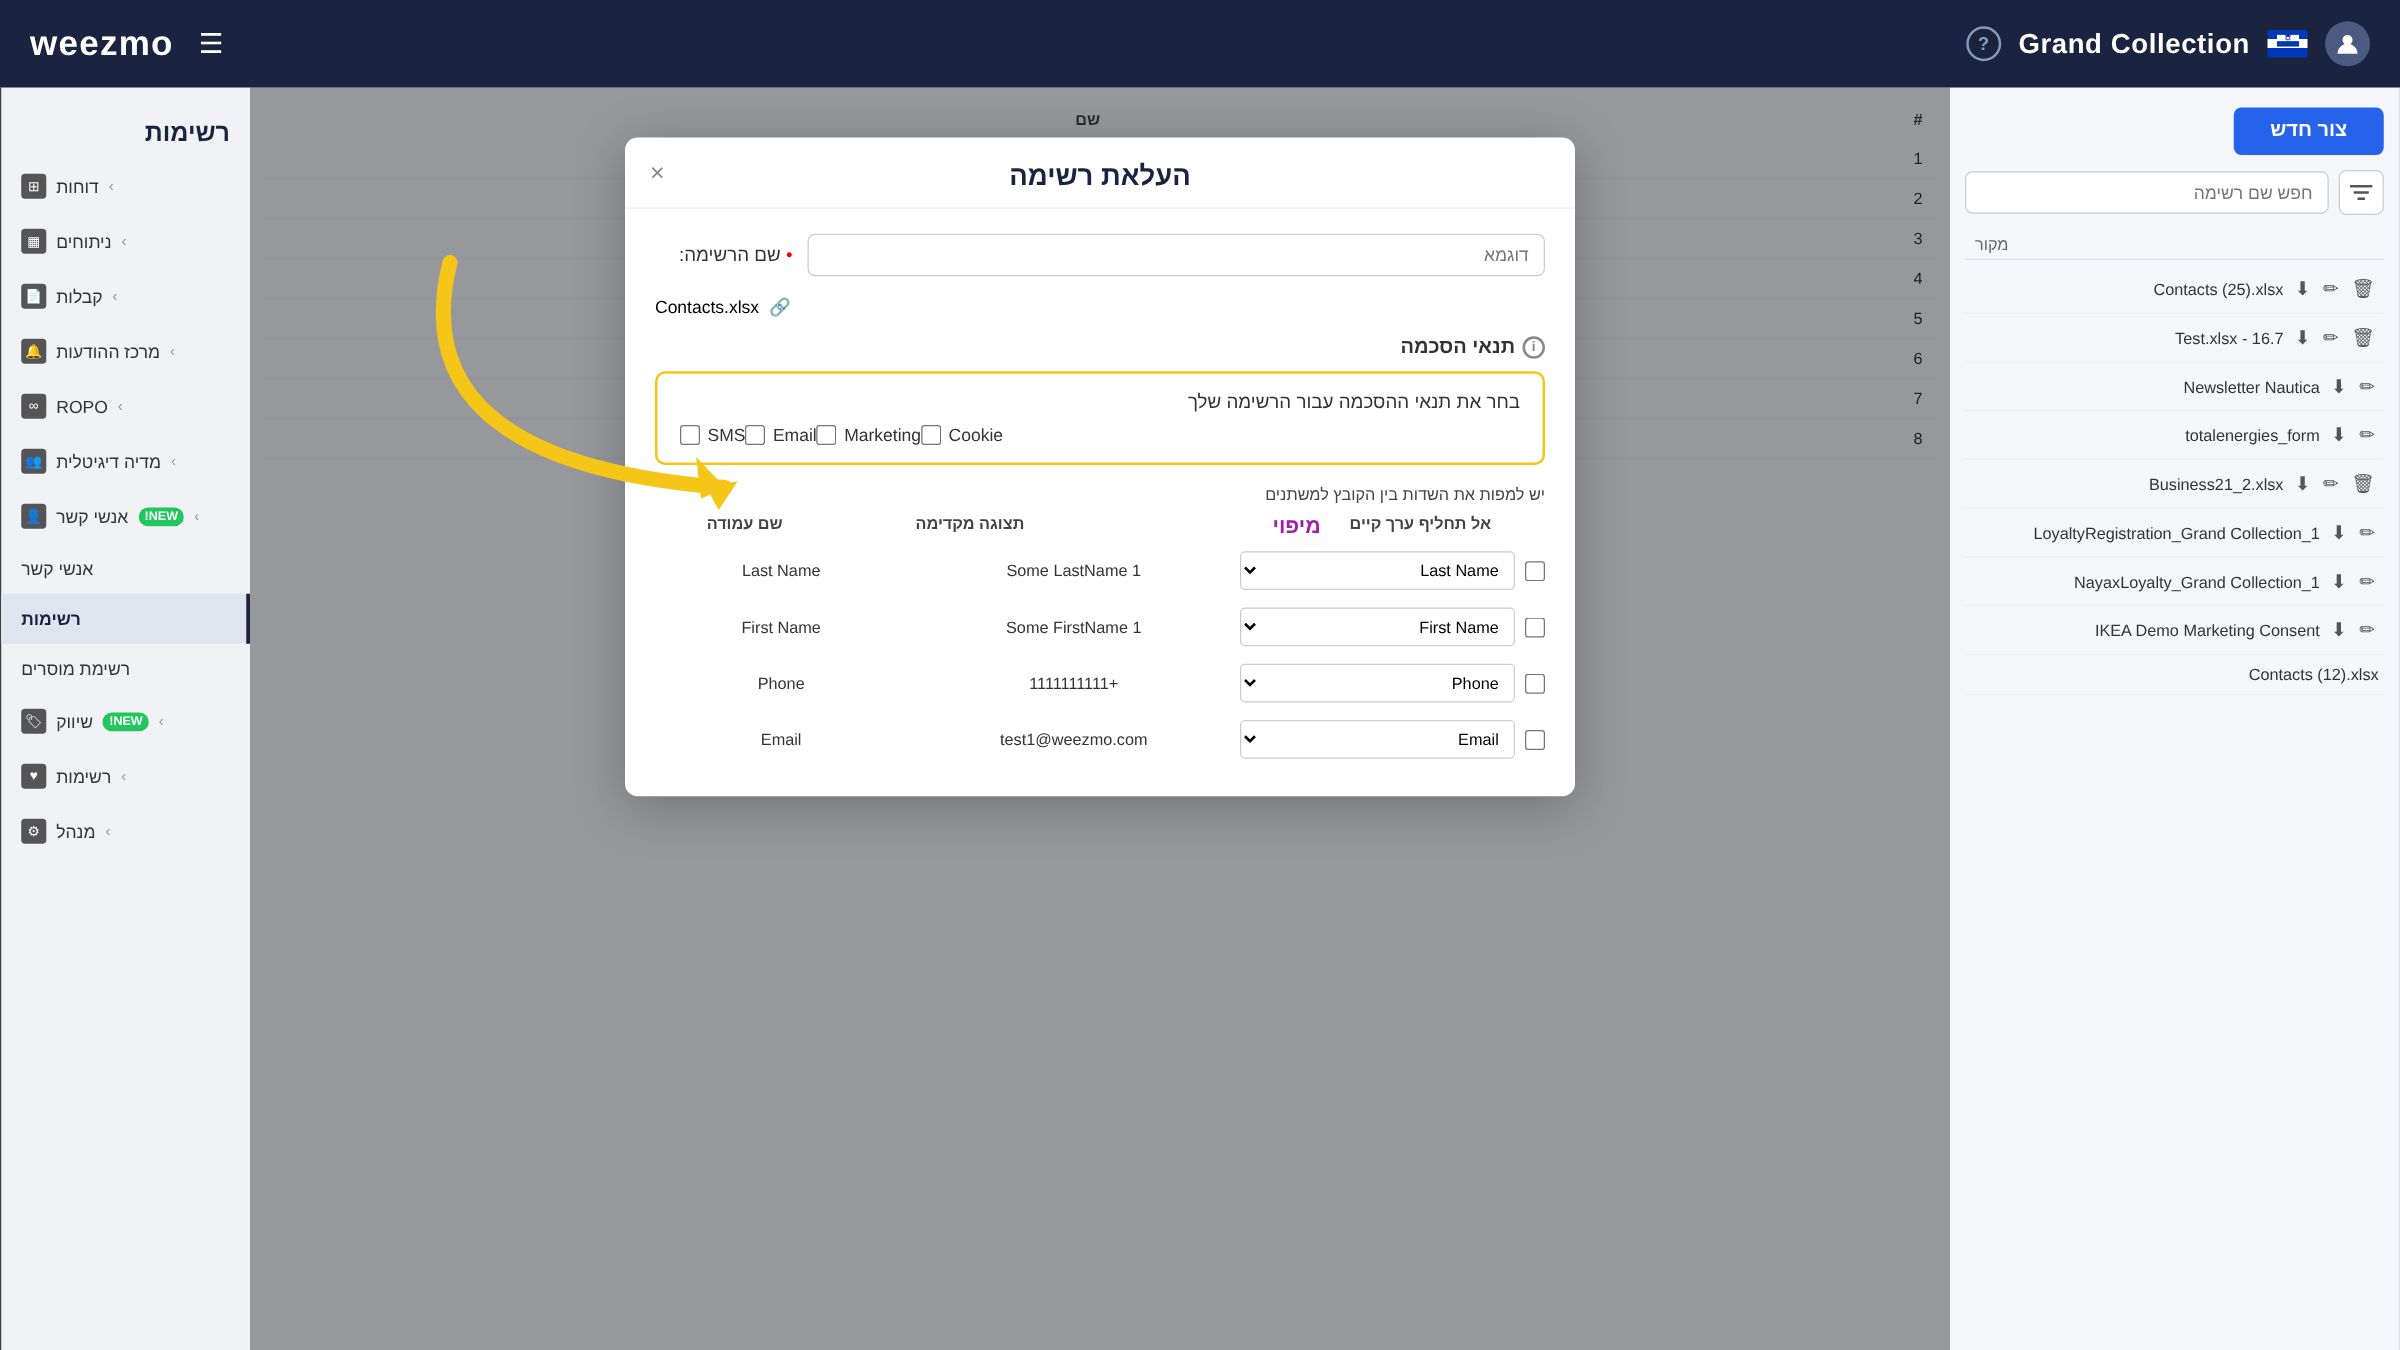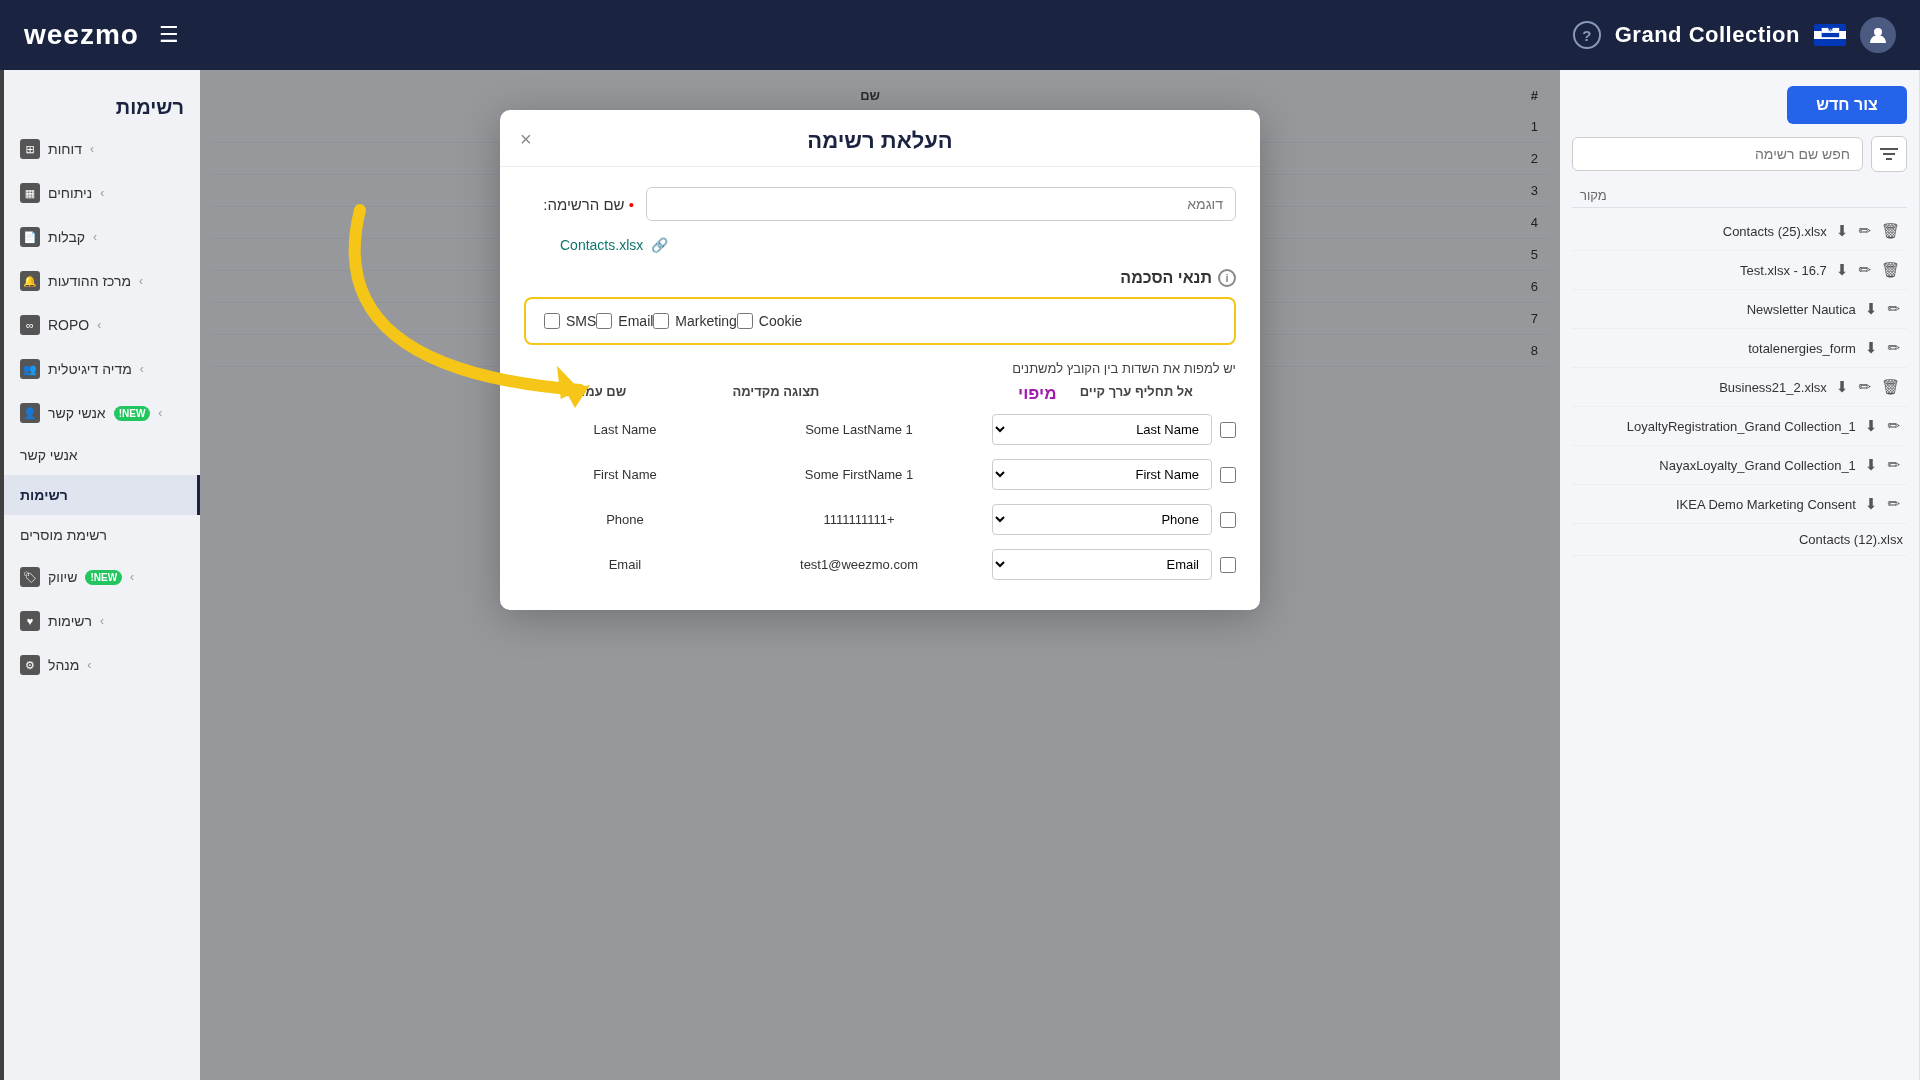--- a/index.html
+++ b/index.html
@@ -68,21 +68,21 @@
     
     .main-layout {
       display: flex;
       height: calc(1080px - 70px);
     }
 
     
     .right-sidebar {
       width: 200px;
       background: #f0f2f5;
-      border-left: 4px solid #404040;
+      border-left: 1px solid #404040;
       display: flex;
       flex-direction: column;
       padding-top: 10px;
     }
     .sidebar-item {
       display: flex;
       align-items: center;
       justify-content: flex-end;
       padding: 12px 16px;
       cursor: pointer;
@@ -280,23 +280,22 @@
     }
     .form-file-row {
       display: flex;
       align-items: center;
       justify-content: flex-end;
       margin-bottom: 16px;
       gap: 8px;
     }
     .form-file-name {
       font-size: 14px;
-      color: #0f766e;
+      color: #000000;
       direction: ltr;
-      margin-left: 36px;
     }
     .form-file-icon { color: #666; font-size: 14px; }
     .section-title {
       font-size: 16px;
       font-weight: bold;
       color: #333;
       text-align: right;
       margin-bottom: 10px;
       display: flex;
       align-items: center;
@@ -593,20 +592,21 @@
             <span class="form-file-icon">🔗</span>
             <span class="form-file-name">Contacts.xlsx</span>
           </div>
 
           <div class="section-title">
             <span class="info-icon">i</span>
             <span>תנאי הסכמה</span>
           </div>
 
           <div class="consent-box">
+            <div class="consent-box-title">בחר את תנאי ההסכמה עבור הרשימה שלך</div>
             <div class="consent-options">
               <div class="consent-option">
                 <label>SMS</label>
                 <input type="checkbox" style="">
               </div>
               <div class="consent-option">
                 <label>Email</label>
                 <input type="checkbox" style="">
               </div>
               <div class="consent-option">

